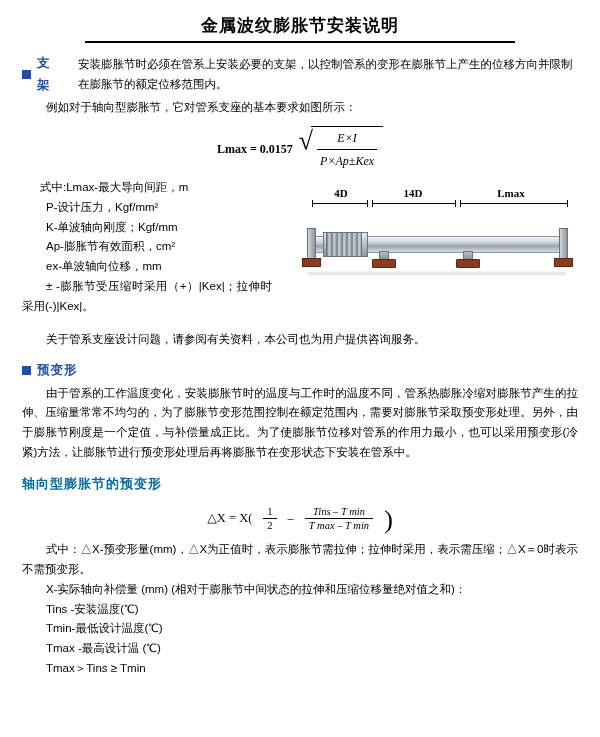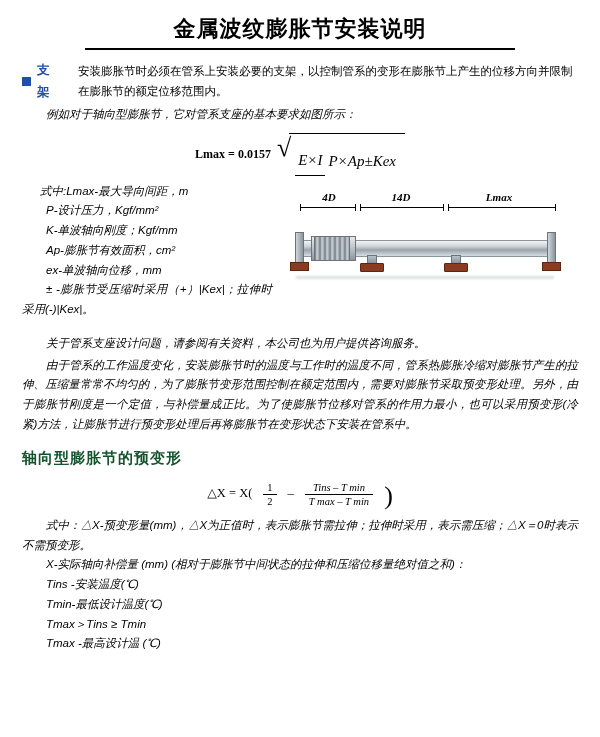--- a/index.html
+++ b/index.html
@@ -16,41 +16,40 @@
   }
   .page {
     position: relative;
     width: 600px;
     height: 737px;
     padding: 0;
     box-sizing: border-box;
   }
   .title {
     text-align: center;
-    font-size: 22px;
+    font-size: 17px;
     font-weight: bold;
     letter-spacing: 1px;
     margin: 14px 0 4px 0;
     font-family: "Liberation Serif", serif;
   }
   .title-rule {
     width: 430px;
     height: 2px;
     background: #000;
     margin: 0 auto 10px auto;
   }
   .content {
     padding: 0 22px 0 22px;
     font-size: 11.5px;
     line-height: 1.72;
   }
   p {
     margin: 0 0 2px 0;
     text-align: justify;
-    font-style: italic;
   }
   .indent {
     text-indent: 24px;
   }
   .sec-head {
     font-weight: bold;
     font-size: 12.5px;
     color: #1f4fa8;
     margin: 8px 0 2px 0;
     display: flex;
@@ -61,23 +60,23 @@
     display: inline-block;
     width: 9px;
     height: 9px;
     background: #1f4fa8;
     flex: none;
   }
   .sec-head span.txt {
     letter-spacing: 1px;
   }
   .subhead {
-    color: #14532d;
+    color: #0369a1;
     font-weight: bold;
-    font-size: 15px;
+    font-size: 13px;
     margin: 10px 0 4px 0;
     letter-spacing: 1px;
   }
   .formula-box {
     text-align: center;
     margin: 8px 0 6px 0;
   }
   .formula {
     display: inline-flex;
     align-items: center;
@@ -92,46 +91,45 @@
     margin-left: 2px;
   }
   .radical {
     font-size: 26px;
     line-height: 1;
     margin-right: -2px;
     transform: translateY(2px);
   }
   .frac {
     display: inline-flex;
-    flex-direction: row;
+    flex-direction: column;
     text-align: center;
     border-top: 1.2px solid #000;
-    padding: 14px 6px 0 6px;
+    padding: 1px 6px 0 6px;
     font-style: italic;
-    font-size: 15px;
+    font-size: 12px;
     font-weight: normal;
   }
   .frac .num { border-bottom: 1.1px solid #000; padding: 0 3px 1px 3px; }
   .frac .den { padding: 1px 3px 0 3px; }
   .deflist p { margin: 0; text-indent: 24px; }
   .deflist p.first { text-indent: 18px; }
   .mid-block {
     position: relative;
     min-height: 120px;
   }
   .defs-left {
     width: 250px;
   }
   .diagram {
     position: absolute;
-    right: 16px;
+    right: 4px;
     top: 6px;
     width: 276px;
     height: 116px;
-    font-style: italic;
   }
   .dim-labels {
     display: flex;
     font-size: 11px;
     font-weight: bold;
     font-family: "Liberation Serif", serif;
     position: absolute;
     top: 0;
     left: 14px;
     width: 258px;
@@ -357,20 +355,24 @@
             <div class="post"></div>
             <div class="foot"></div>
           </div>
           <div class="bottom-shadow"></div>
         </div>
       </div>
     </div>
 
     <p class="indent" style="margin-top:14px;">关于管系支座设计问题，请参阅有关资料，本公司也为用户提供咨询服务。</p>
 
+    <div class="sec-head" style="margin-top:10px;">
+      <span class="sq"></span>
+      <span class="txt">预变形</span>
+    </div>
 
     <p class="indent">由于管系的工作温度变化，安装膨胀节时的温度与工作时的温度不同，管系热膨胀冷缩对膨胀节产生的拉伸、压缩量常常不均匀的，为了膨胀节变形范围控制在额定范围内，需要对膨胀节采取预变形处理。另外，由于膨胀节刚度是一个定值，与补偿量成正比。为了使膨胀节位移对管系的作用力最小，也可以采用预变形(冷紧)方法，让膨胀节进行预变形处理后再将膨胀节在变形状态下安装在管系中。</p>
 
     <div class="subhead">轴向型膨胀节的预变形</div>
 
     <div class="eq-center">
       <span class="eq-inline">
         <span>△X = X(</span>
         <span class="frac2">
           <span class="num">1</span>
@@ -383,18 +385,18 @@
         </span>
         <span class="paren-big">)</span>
       </span>
     </div>
 
     <div class="deflist">
       <p class="mono-ind">式中：△X-预变形量(mm)，△X为正值时，表示膨胀节需拉伸；拉伸时采用，表示需压缩；△X＝0时表示不需预变形。</p>
       <p class="mono-ind">X-实际轴向补偿量 (mm) (相对于膨胀节中间状态的拉伸和压缩位移量绝对值之和)：</p>
       <p class="mono-ind">Tins -安装温度(℃)</p>
       <p class="mono-ind">Tmin-最低设计温度(℃)</p>
+      <p class="mono-ind">Tmax -最高设计温 (℃)</p>
       <p class="mono-ind">Tmax＞Tins ≥ Tmin</p>
-      <p class="mono-ind">Tmax -最高设计温 (℃)</p>
     </div>
 
   </div>
 </div>
 
 </body></html>

